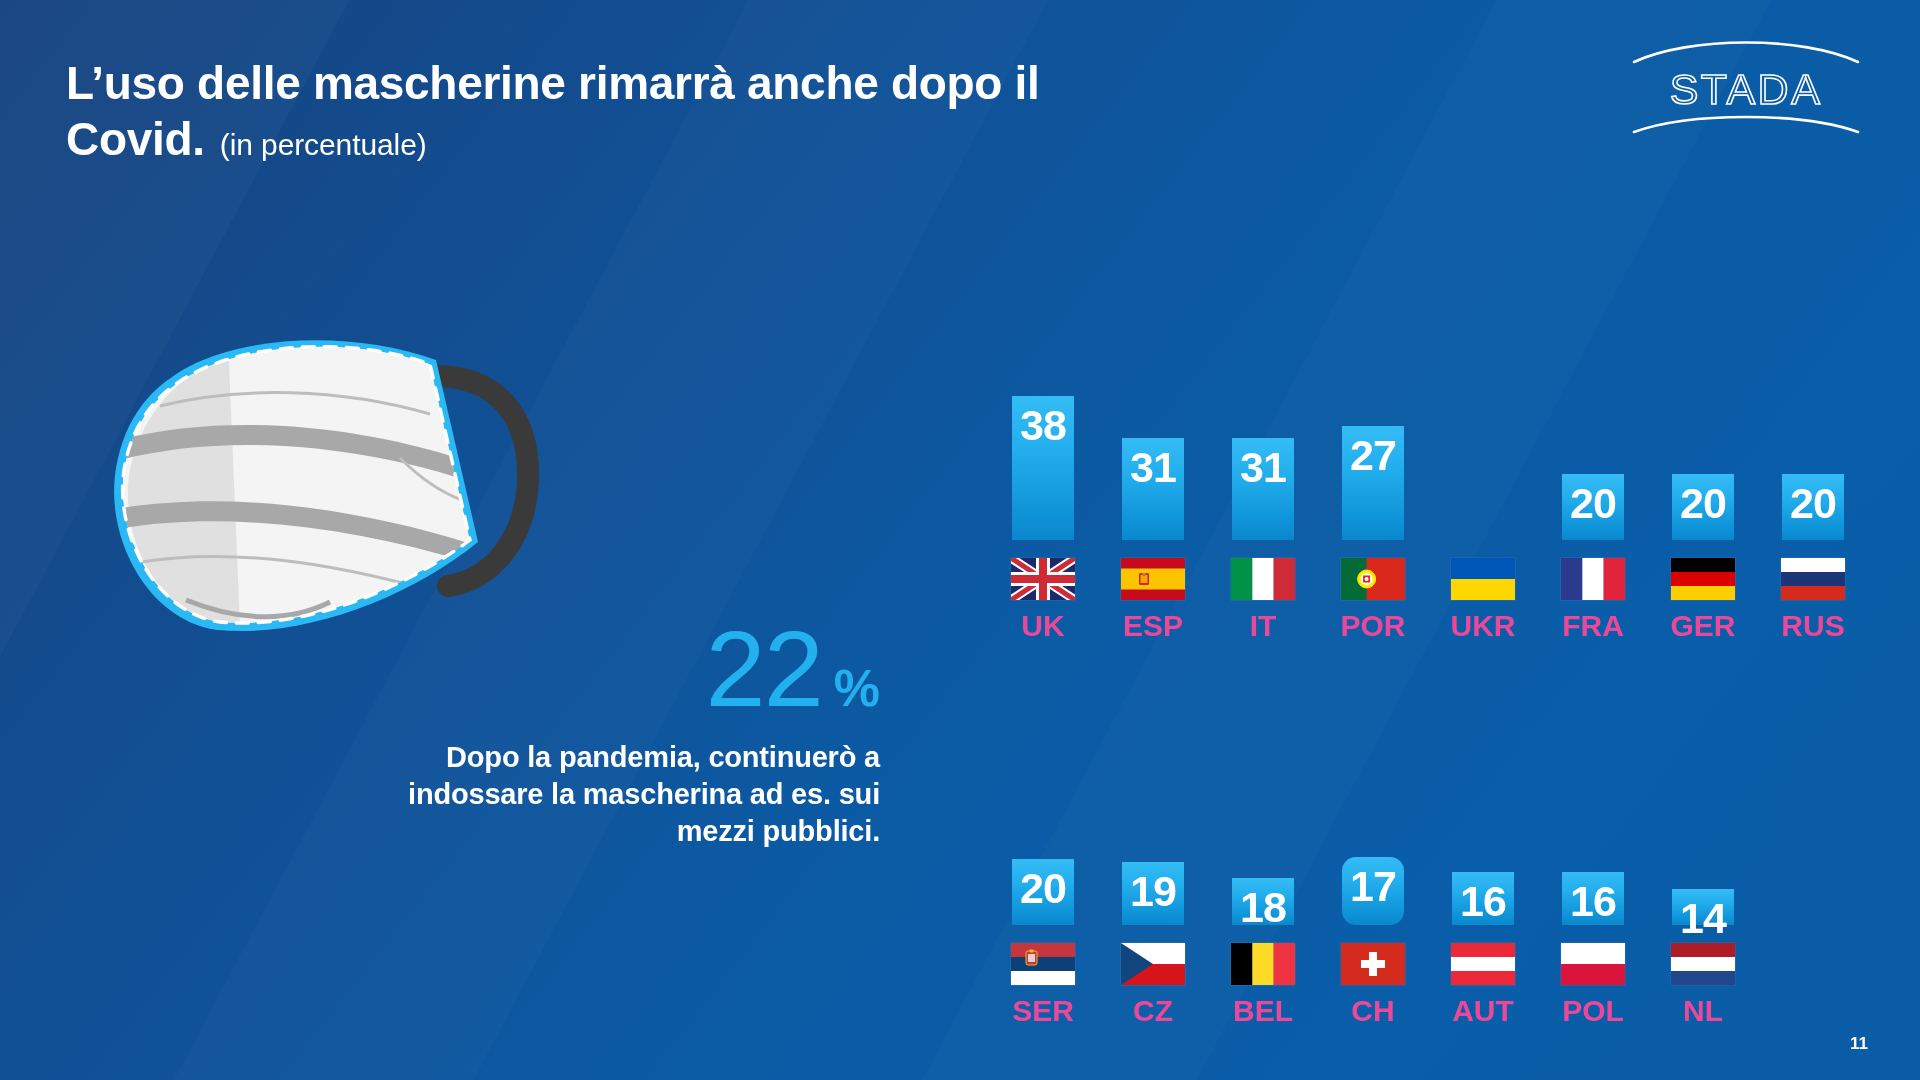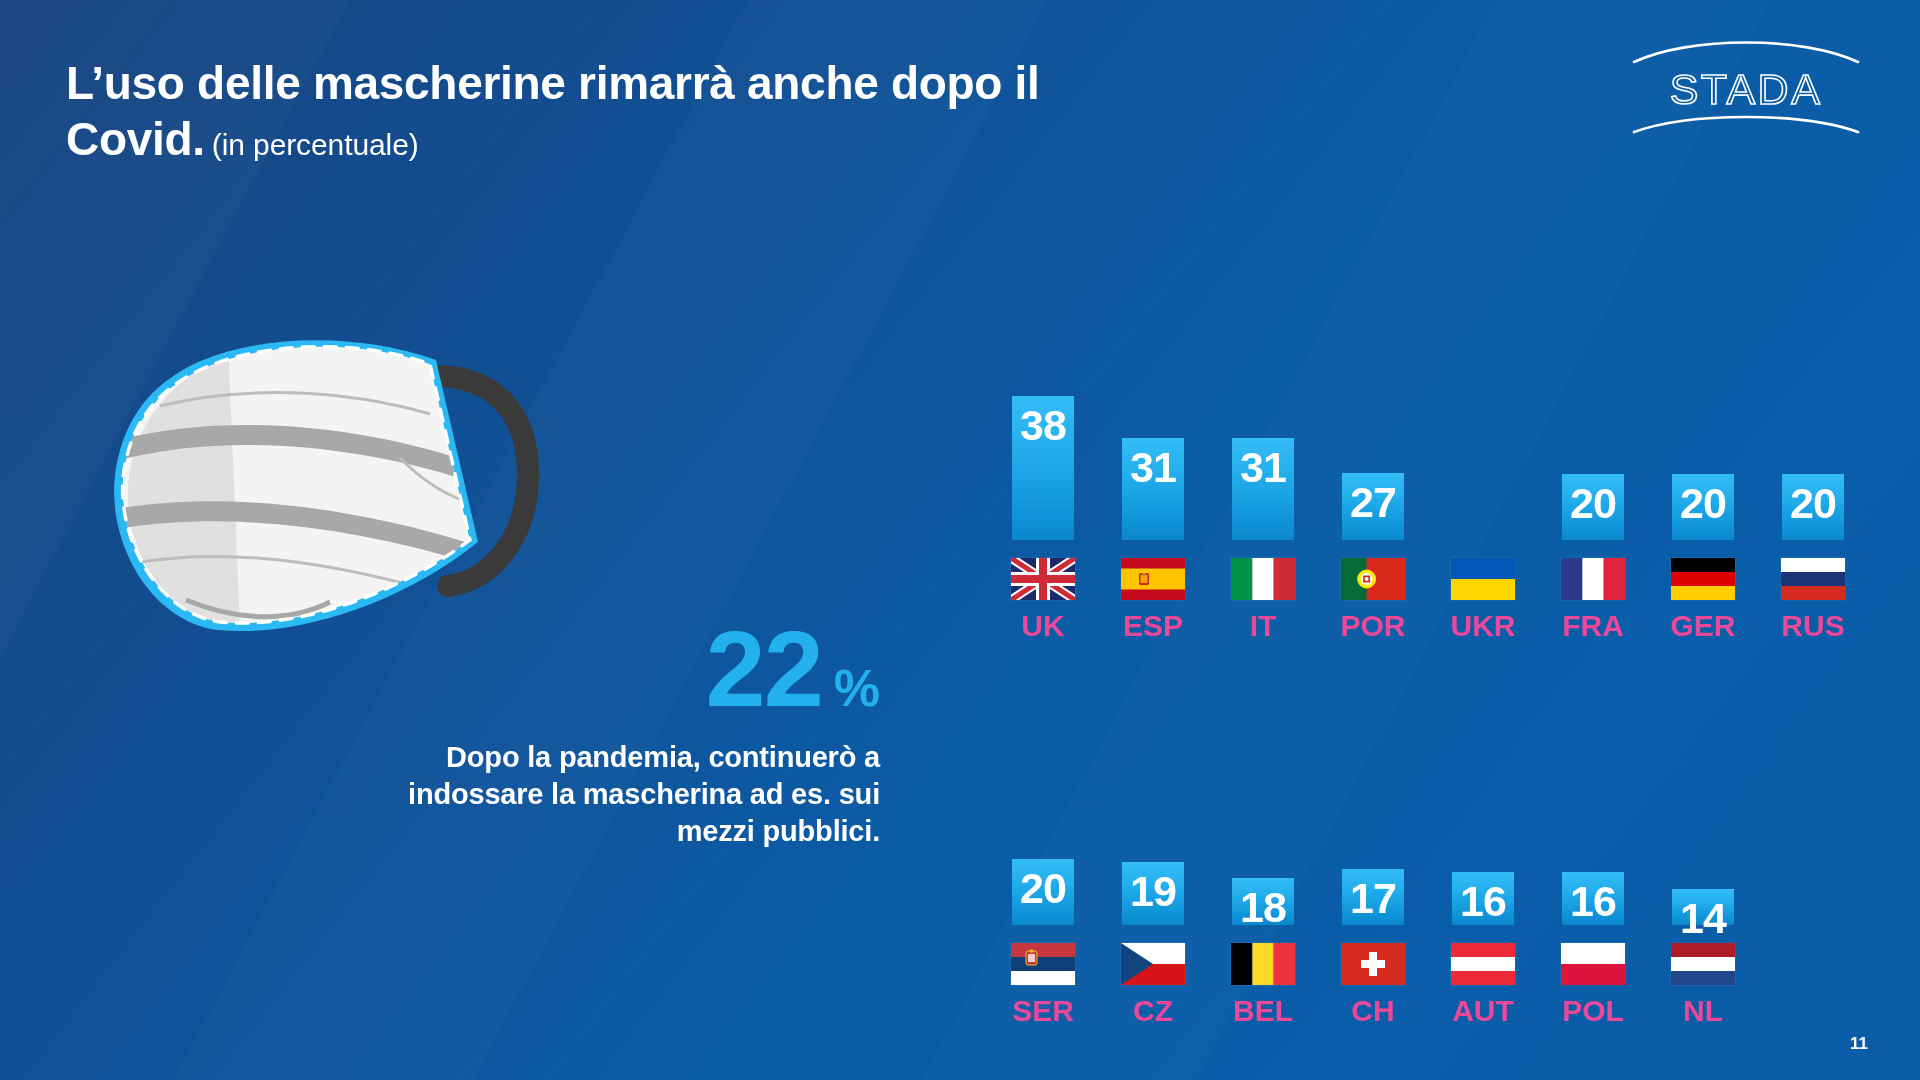--- a/index.html
+++ b/index.html
@@ -24,38 +24,38 @@
                               rgba(255,255,255,0.018) 30% 42%, rgba(0,0,0,0) 42% 60%,
                               rgba(255,255,255,0.015) 60% 71%, rgba(0,0,0,0) 71% 100%);
   }
 
   
   .title-block { position:absolute; left:66px; top:55px; width:1260px; }
   .title-line {
     font-size:46px; font-weight:bold; line-height:56px;
     letter-spacing:-0.3px; color:#ffffff;
   }
-  .title-line2 { display:flex; align-items:baseline; gap:7px; }
+  .title-line2 { display:flex; align-items:baseline; gap:15px; }
   .title-sub { font-size:30px; font-weight:normal; letter-spacing:-0.1px; }
 
   
   .logo { position:absolute; right:58px; top:32px; width:232px; height:112px; }
   .logo svg { display:block; width:232px; height:112px; }
 
   
   .mask-art { position:absolute; left:100px; top:330px; width:520px; height:340px; }
   .mask-art svg { display:block; width:520px; height:340px; }
 
   
   .stat-wrap { position:absolute; left:380px; top:615px; width:500px; text-align:right; }
   .stat-num {
     display:inline-flex; align-items:baseline; gap:12px;
     color:#22B0EE;
   }
-  .stat-value { font-size:108px; font-weight:bold; line-height:1; letter-spacing:-2px; }
+  .stat-value { font-size:108px; font-weight:normal; line-height:1; letter-spacing:-2px; }
   .stat-unit  { font-size:52px; font-weight:bold; line-height:1; }
   .stat-desc {
     margin-top:16px; font-size:29px; font-weight:bold; line-height:37px;
     color:#ffffff; letter-spacing:-0.2px;
   }
 
   
   .group { position:absolute; display:flex; align-items:flex-end; }
   .group-top    { left:988px; top:415px; }
   .group-bottom { left:988px; top:800px; }
@@ -197,21 +197,21 @@
         <svg viewBox="0 0 64 42">
           <rect width="21.34" height="42" fill="#009246"></rect>
     <rect x="21.34" width="21.33" height="42" fill="#fff"></rect>
     <rect x="42.67" width="21.33" height="42" fill="#CE2B37"></rect>
         </svg>
       </div>
       <div class="country-label">IT</div>
     </div>
     <div class="country">
       <div class="bar-zone">
-        <div class="bar" style="height: 67px;">
+        <div class="bar" style="height: 114px;">
           <div class="bar-value">27</div>
         </div>
       </div>
       <div class="flag">
         <svg viewBox="0 0 64 42">
           <rect width="64" height="42" fill="#DA291C"></rect>
     <rect width="25.6" height="42" fill="#046A38"></rect>
     <circle cx="25.6" cy="21" r="9" fill="#FFE900" stroke="#FFE900" stroke-width="1"></circle>
     <circle cx="25.6" cy="21" r="6" fill="#fff"></circle>
     <rect x="22.1" y="17.5" width="7" height="7" fill="#DA291C"></rect>
@@ -321,21 +321,21 @@
         <svg viewBox="0 0 64 42">
           <rect width="21.34" height="42" fill="#000"></rect>
     <rect x="21.34" width="21.33" height="42" fill="#FDDA25"></rect>
     <rect x="42.67" width="21.33" height="42" fill="#EF3340"></rect>
         </svg>
       </div>
       <div class="country-label">BEL</div>
     </div>
     <div class="country">
       <div class="bar-zone">
-        <div class="bar" style="height: 56px;">
+        <div class="bar" style="height: 68px; border-radius: 14px;">
           <div class="bar-value">17</div>
         </div>
       </div>
       <div class="flag">
         <svg viewBox="0 0 64 42">
           <rect width="64" height="42" fill="#D52B1E"></rect>
     <rect x="28" y="9" width="8" height="24" fill="#fff"></rect>
     <rect x="20" y="17" width="24" height="8" fill="#fff"></rect>
         </svg>
       </div>

